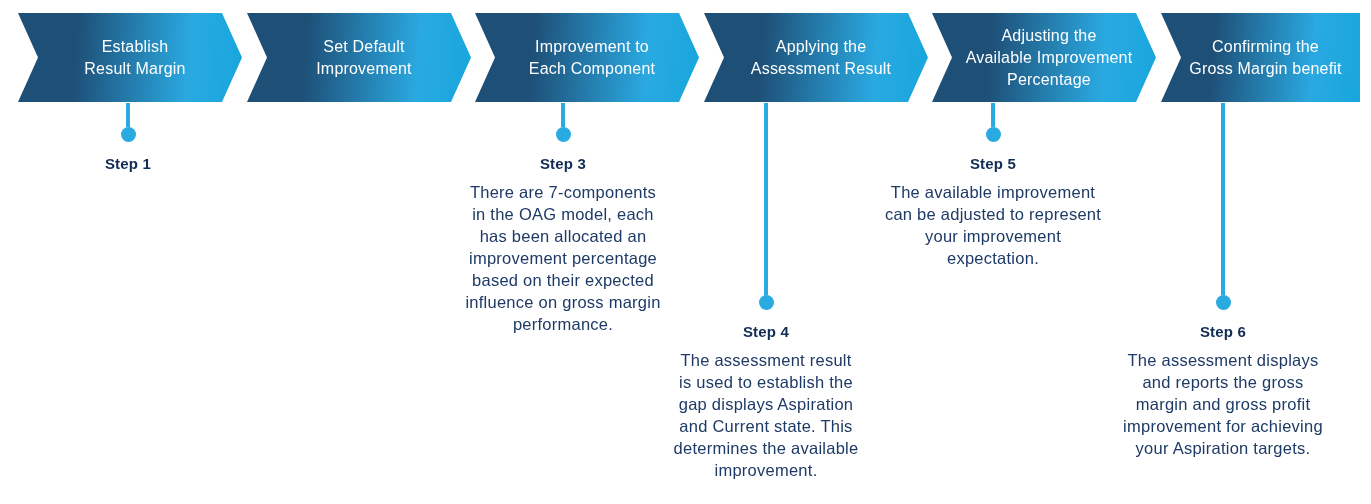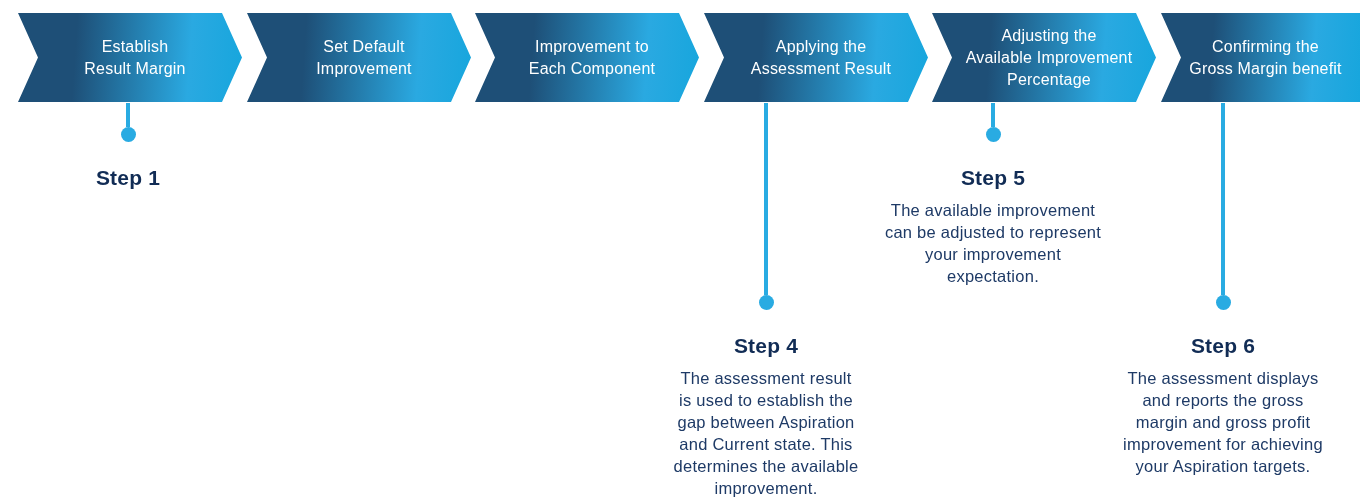--- a/index.html
+++ b/index.html
@@ -44,22 +44,22 @@
     background: #29abe2;
   }
   .connector-line.short { height: 24px; }
   .connector-line.long  { height: 192px; }
   .connector-dot {
     width: 15px; height: 15px;
     border-radius: 50%;
     background: #29abe2;
   }
   .step-title {
-    margin-top: 24px;
-    font-size: 21px;
+    margin-top: 13px;
+    font-size: 15px;
     font-weight: bold;
     color: #112c55;
     letter-spacing: 0.2px;
   }
   .step-desc {
     margin-top: 9px;
     white-space: pre-line;
     text-align: center;
     font-size: 16.5px;
     line-height: 22px;
@@ -99,28 +99,40 @@
 Percentage</span>
   </div>
 
   <div class="step" style="left:-52px">
     <div class="connector-line short"></div>
     <div class="connector-dot"></div>
     <div class="step-title">Step 1</div>
   </div>
 
 
+  <div class="step" style="left:383px">
+    <div class="connector-line short"></div>
+    <div class="connector-dot"></div>
+    <div class="step-title">Step 3</div>
+    <div class="step-desc">There are 7-components
+in the OAG model, each
+has been allocated an
+improvement percentage
+based on their expected
+influence on gross margin
+performance.</div>
+  </div>
 
   <div class="step" style="left:586px">
     <div class="connector-line long"></div>
     <div class="connector-dot"></div>
     <div class="step-title">Step 4</div>
     <div class="step-desc">The assessment result
 is used to establish the
-gap between Aspiration
+gap displays Aspiration
 and Current state. This
 determines the available
 improvement.</div>
   </div>
 
   <div class="step" style="left:813px">
     <div class="connector-line short"></div>
     <div class="connector-dot"></div>
     <div class="step-title">Step 5</div>
     <div class="step-desc">The available improvement

